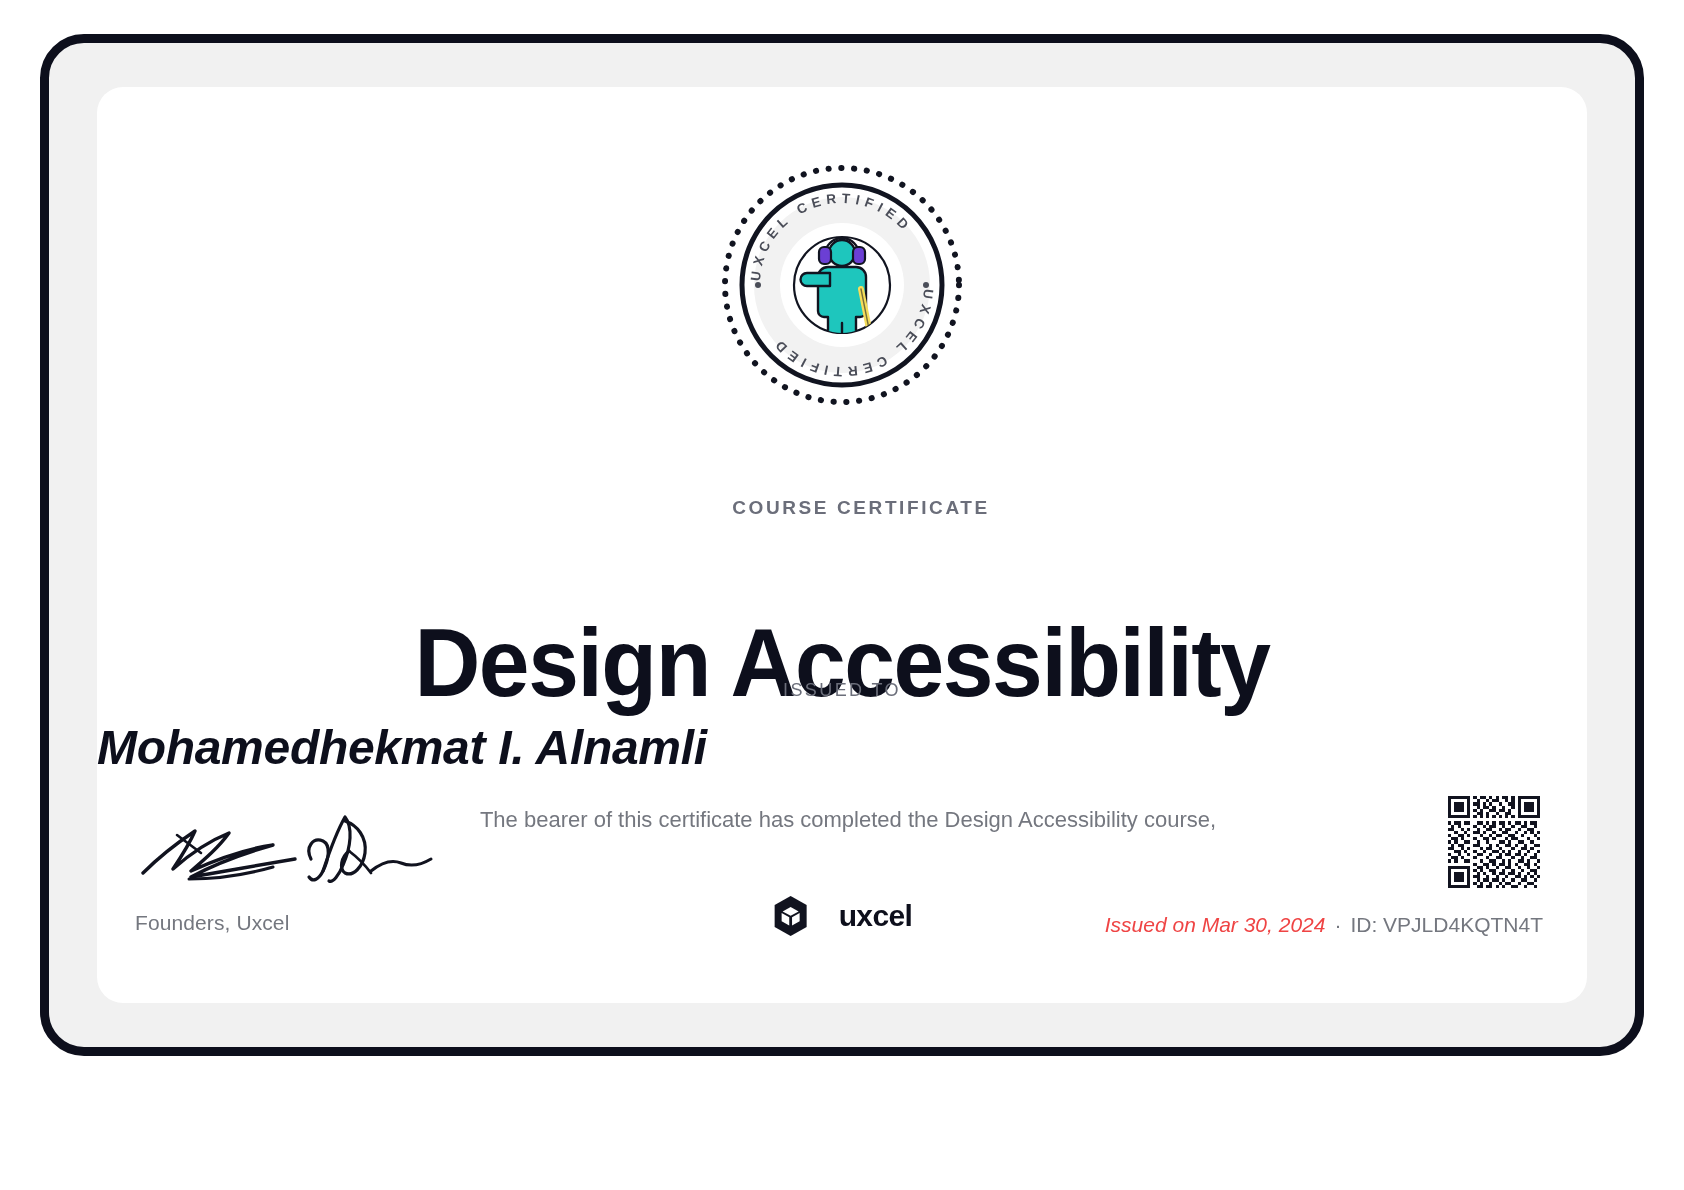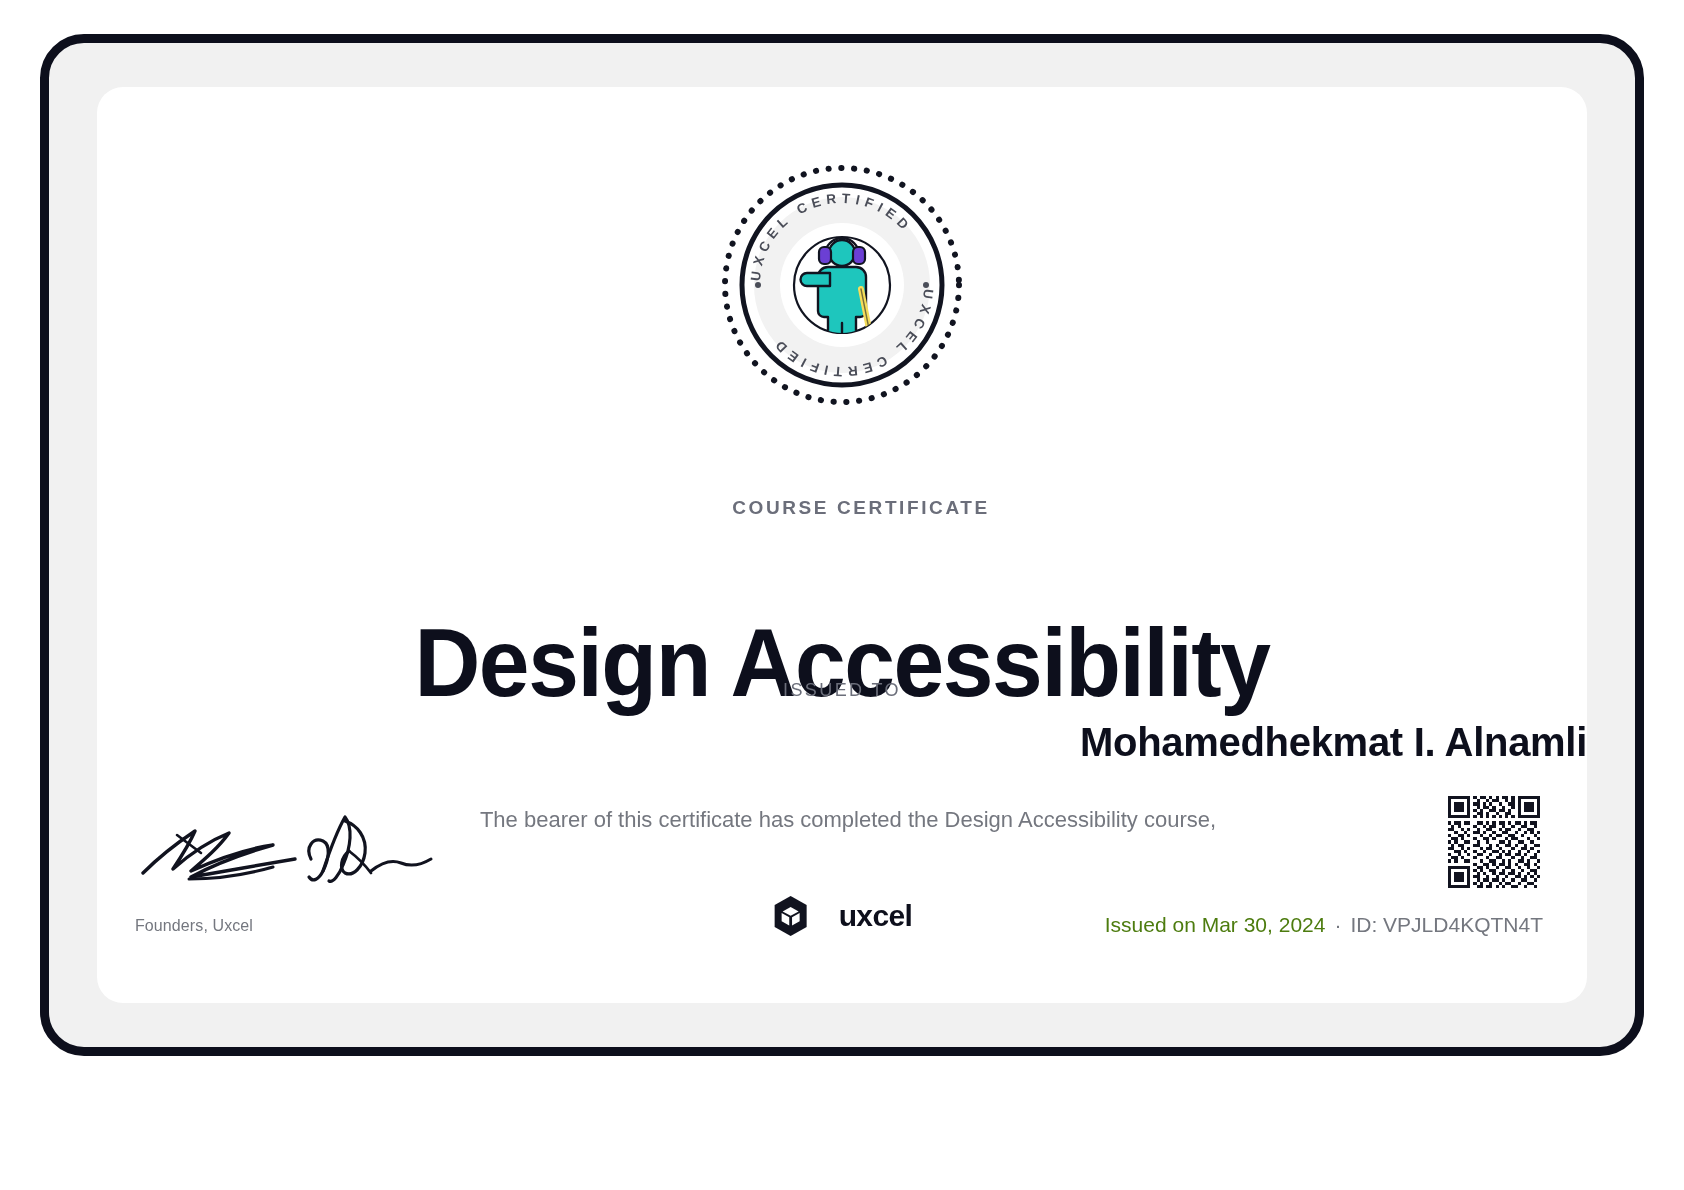--- a/index.html
+++ b/index.html
@@ -81,25 +81,26 @@
     text-align: center;
     font-size: 18px;
     font-weight: 500;
     letter-spacing: 2.4px;
     color: #6b6e7a;
   }
   .recipient-name {
     position: absolute;
     left: 0; right: 0;
     top: 633px;
-    text-align: right;
-    font-size: 40px;
+    text-align: left;
+    font-size: 48px;
     font-weight: 700;
     letter-spacing: -0.3px;
     color: #0d0f1c;
+    font-style: italic;
   }
   .description {
     position: absolute;
     left: 0; right: 0;
     top: 713px;
     text-align: center;
     font-size: 22px;
     line-height: 40px;
     font-weight: 400;
     color: #74777f;
@@ -112,21 +113,21 @@
     left: 36px;
     bottom: 112px;
     width: 330px;
     height: 90px;
   }
   .signatures svg { display: block; }
   .founders-label {
     position: absolute;
     left: 38px;
     bottom: 68px;
-    font-size: 16px;
+    font-size: 21px;
     color: #74777f;
     letter-spacing: 0.1px;
     margin-top: 28px;
   }
 
   .brand {
     position: absolute;
     left: 50%;
     bottom: 66px;
     transform: translateX(-50%);
@@ -151,21 +152,21 @@
   }
   .qr-code svg { display: block; }
 
   .issue-meta {
     position: absolute;
     right: 44px;
     bottom: 66px;
     font-size: 21px;
     white-space: nowrap;
   }
-  .issue-meta .issued-on { color: #4d7c0f; }
+  .issue-meta .issued-on { color: #ef4444; font-style: italic; }
   .issue-meta .dot-sep { color: #74777f; padding: 0 9px; }
   .issue-meta .cert-id { color: #74777f; }
 </style>
 </head>
 <body>
 
 <div class="certificate-frame">
   <div class="certificate-card">
 
     <div class="seal-wrap">

